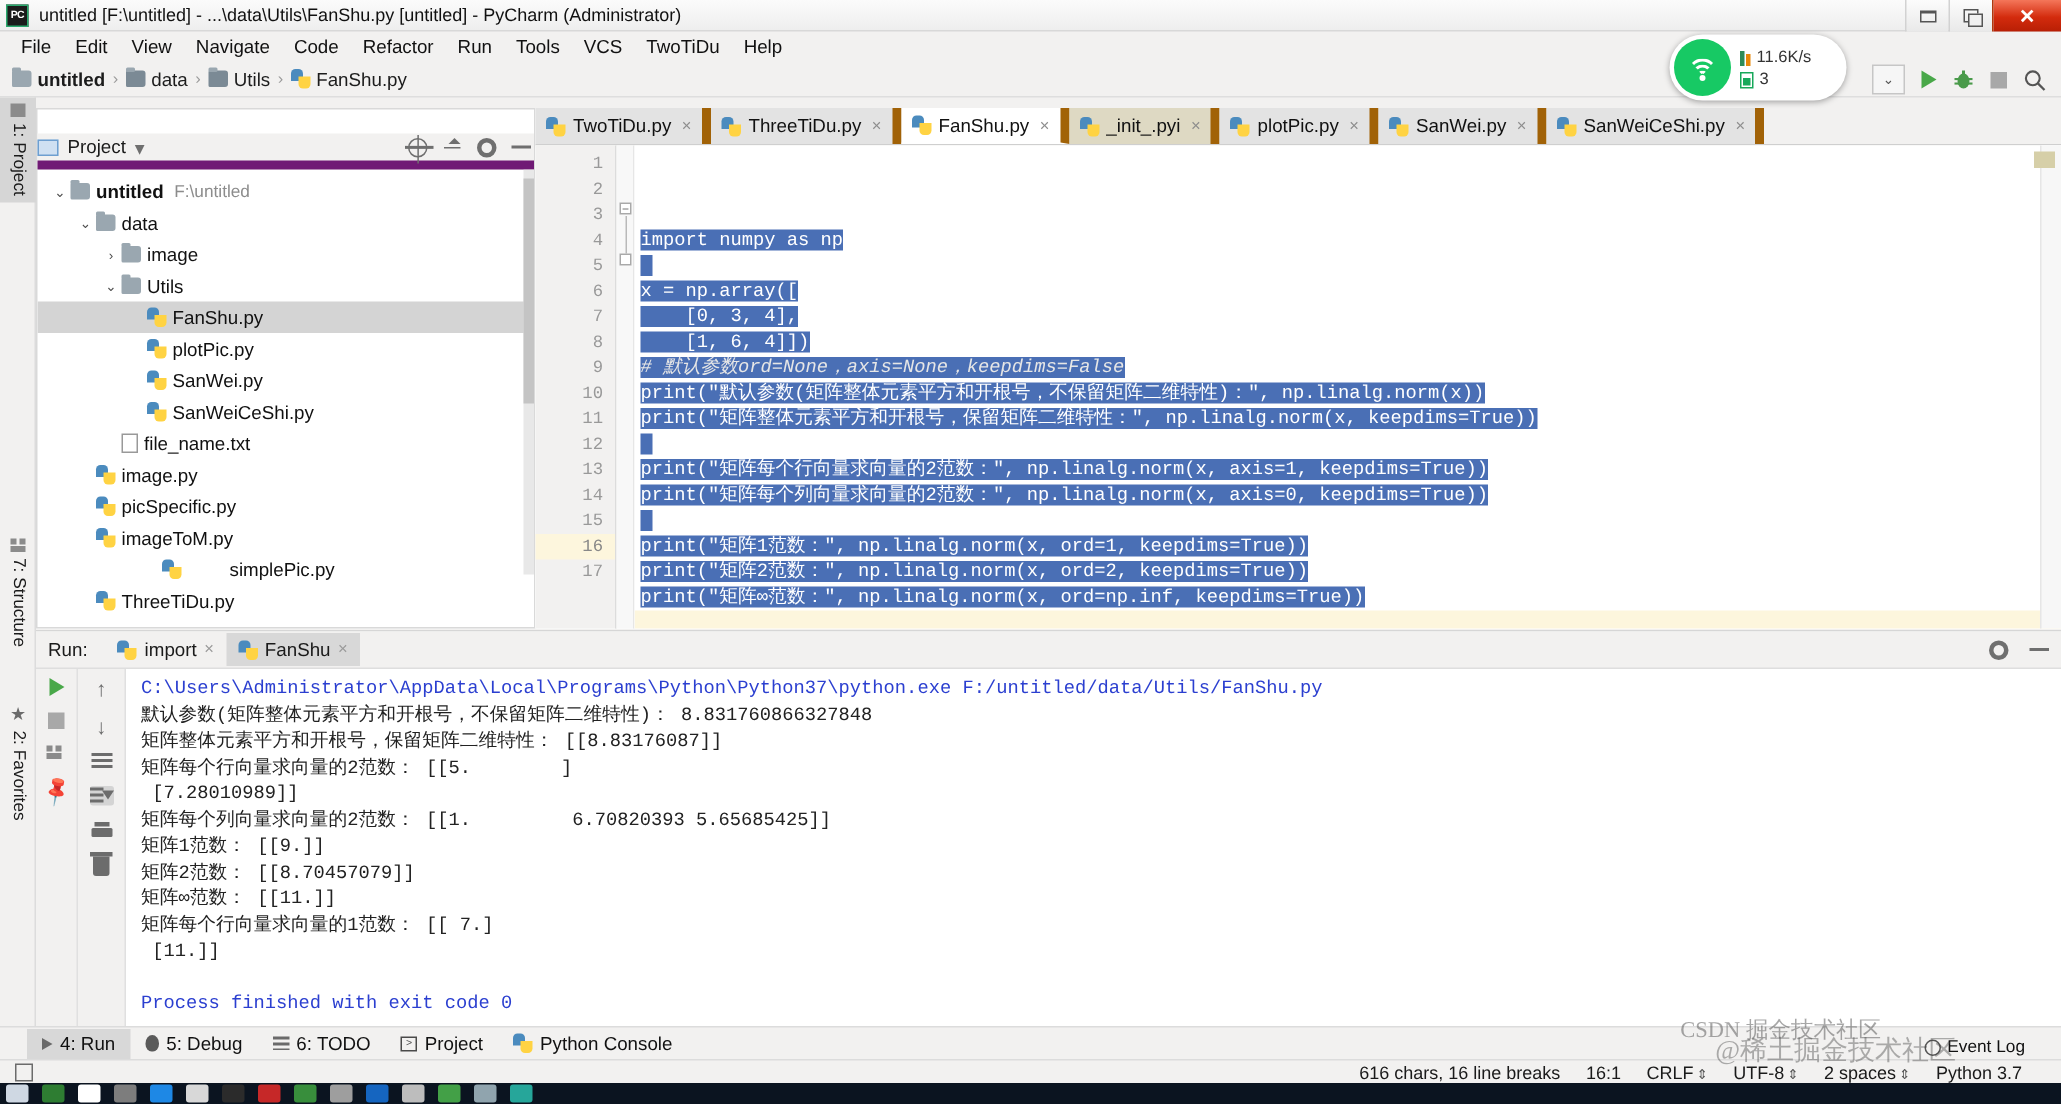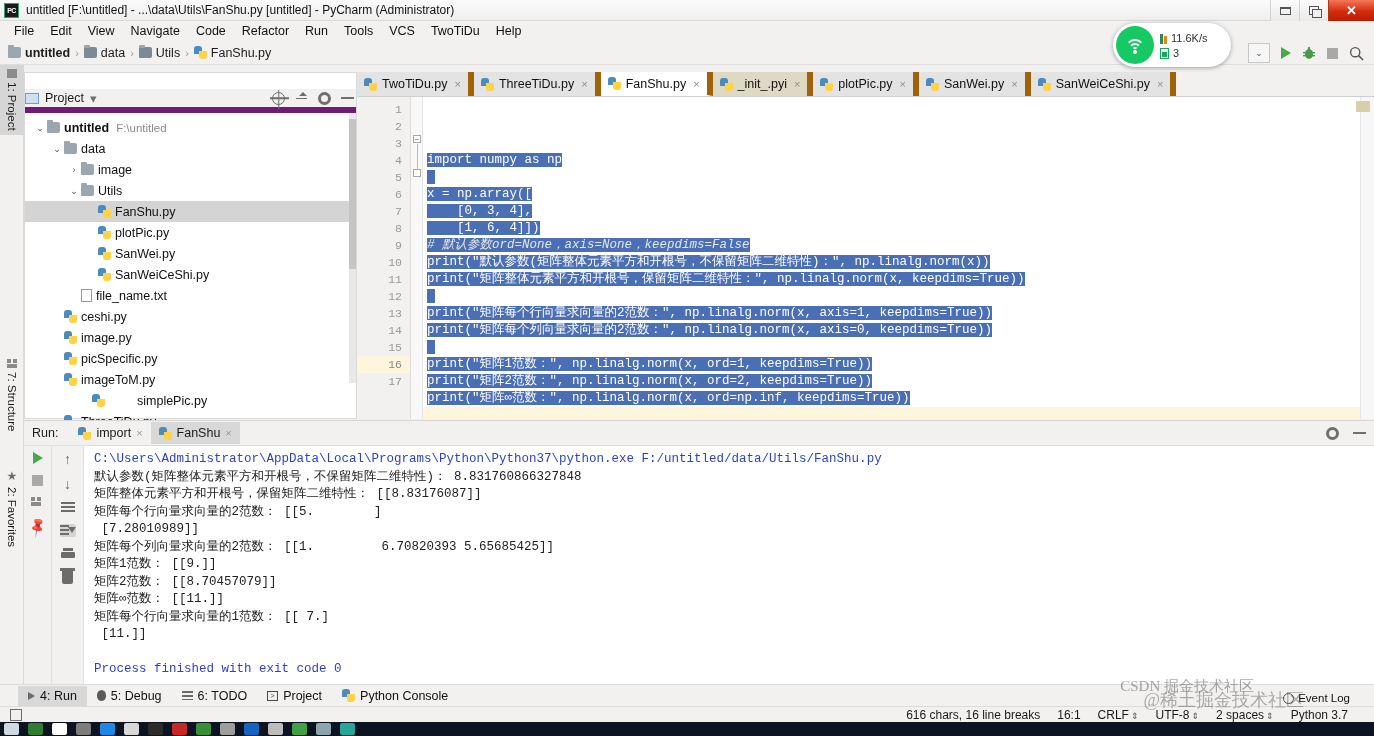--- a/index.html
+++ b/index.html
@@ -414,38 +414,33 @@
           <span class="tlabel">SanWeiCeShi.py</span>
         </div>
         <div class="tnode" style="padding-left: 42px;">
           <span class="arrow"></span>
           <span class="txticon"></span>
           <span class="tlabel">file_name.txt</span>
         </div>
         <div class="tnode" style="padding-left: 25px;">
           <span class="arrow"></span>
           <span class="pyicon"></span>
-          <span class="tlabel">ceshi.py</span>
+          <span class="tlabel">image.py</span>
         </div>
         <div class="tnode" style="padding-left: 25px;">
           <span class="arrow"></span>
           <span class="pyicon"></span>
-          <span class="tlabel">image.py</span>
+          <span class="tlabel">picSpecific.py</span>
         </div>
         <div class="tnode" style="padding-left: 25px;">
           <span class="arrow"></span>
           <span class="pyicon"></span>
-          <span class="tlabel">picSpecific.py</span>
-        </div>
-        <div class="tnode" style="padding-left: 25px;">
-          <span class="arrow"></span>
-          <span class="pyicon"></span>
           <span class="tlabel">imageToM.py</span>
         </div>
-        <div class="tnode" style="padding-left: 25px; gap: 28px;">
+        <div class="tnode" style="padding-left: 41px; gap: 28px;">
           <span class="arrow"></span>
           <span class="pyicon"></span>
           <span class="tlabel">simplePic.py</span>
         </div>
         <div class="tnode" style="padding-left: 25px;">
           <span class="arrow"></span>
           <span class="pyicon"></span>
           <span class="tlabel">ThreeTiDu.py</span>
         </div>
       </div>

